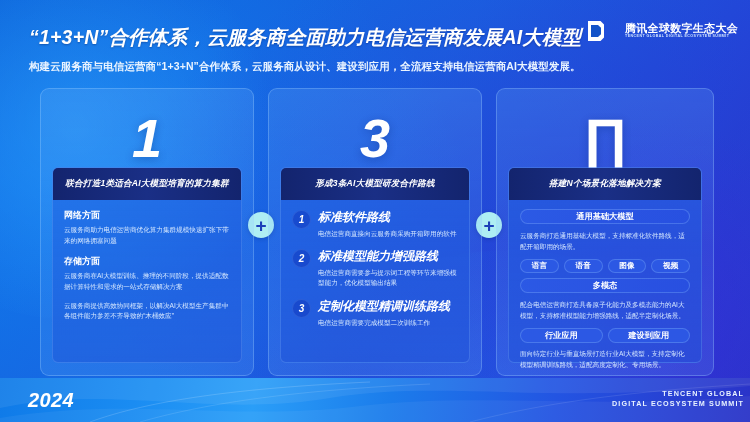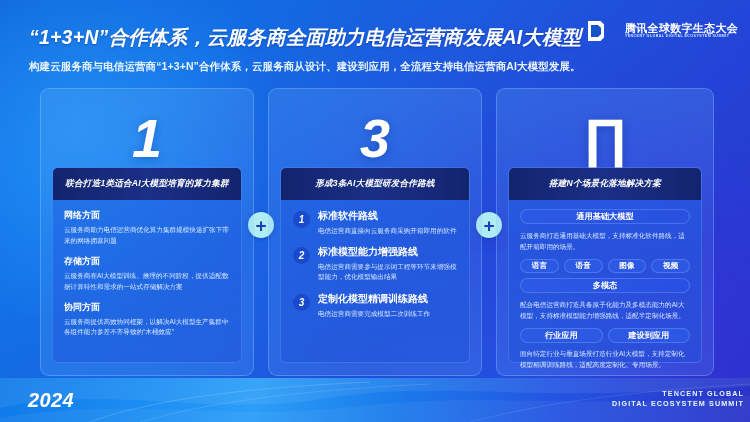--- a/index.html
+++ b/index.html
@@ -111,21 +111,21 @@
   .step { display:flex; gap:7px; margin-bottom:9px; align-items:flex-start; }
   .step-num {
     flex:0 0 auto; width:19px; height:19px; border-radius:50%;
     background:rgba(18,62,195,.62);
     border:1px solid rgba(150,200,255,.16);
     display:flex; align-items:center; justify-content:center;
     font-size:10px; font-style:italic; font-weight:bold; color:#ffffff;
     margin-top:1px;
   }
   .step-txt { flex:1 1 auto; }
-  .step-h { font-size:10px; font-weight:bold; color:#ffffff; margin-bottom:2.5px; }
+  .step-h { font-size:12px; font-weight:bold; color:#ffffff; margin-bottom:2.5px;font-style:italic; }
   .step-p { font-size:6.6px; color:#d6e8ff; line-height:1.62; }
 
   
   .pill-wide {
     height:15px; border-radius:8px;
     background: linear-gradient(90deg, rgba(45,90,230,.85) 0%, rgba(40,80,225,.85) 100%);
     border:1px solid rgba(150,200,255,.28);
     display:flex; align-items:center; justify-content:center;
     font-size:8.2px; font-weight:bold; color:#ffffff; margin-bottom:6px;
   }
@@ -198,21 +198,20 @@
         <div class="panel-body">
           <div class="blk">
             <div class="blk-h">网络方面</div>
             <div class="blk-p">云服务商助力电信运营商优化算力集群规模快速扩张下带来的网络拥塞问题</div>
           </div>
           <div class="blk">
             <div class="blk-h">存储方面</div>
             <div class="blk-p">云服务商在AI大模型训练、推理的不同阶段，提供适配数据计算特性和需求的一站式存储解决方案</div>
           </div>
           <div class="blk">
-            <div class="blk-h">协同方面</div>
             <div class="blk-p">云服务商提供高效协同框架，以解决AI大模型生产集群中各组件能力参差不齐导致的“木桶效应”</div>
           </div>
         </div>
       </div>
     </section>
 
     <section class="col col-2">
       <div class="bignum">3</div>
       <div class="panel">
         <div class="panel-head">形成3条AI大模型研发合作路线</div>

